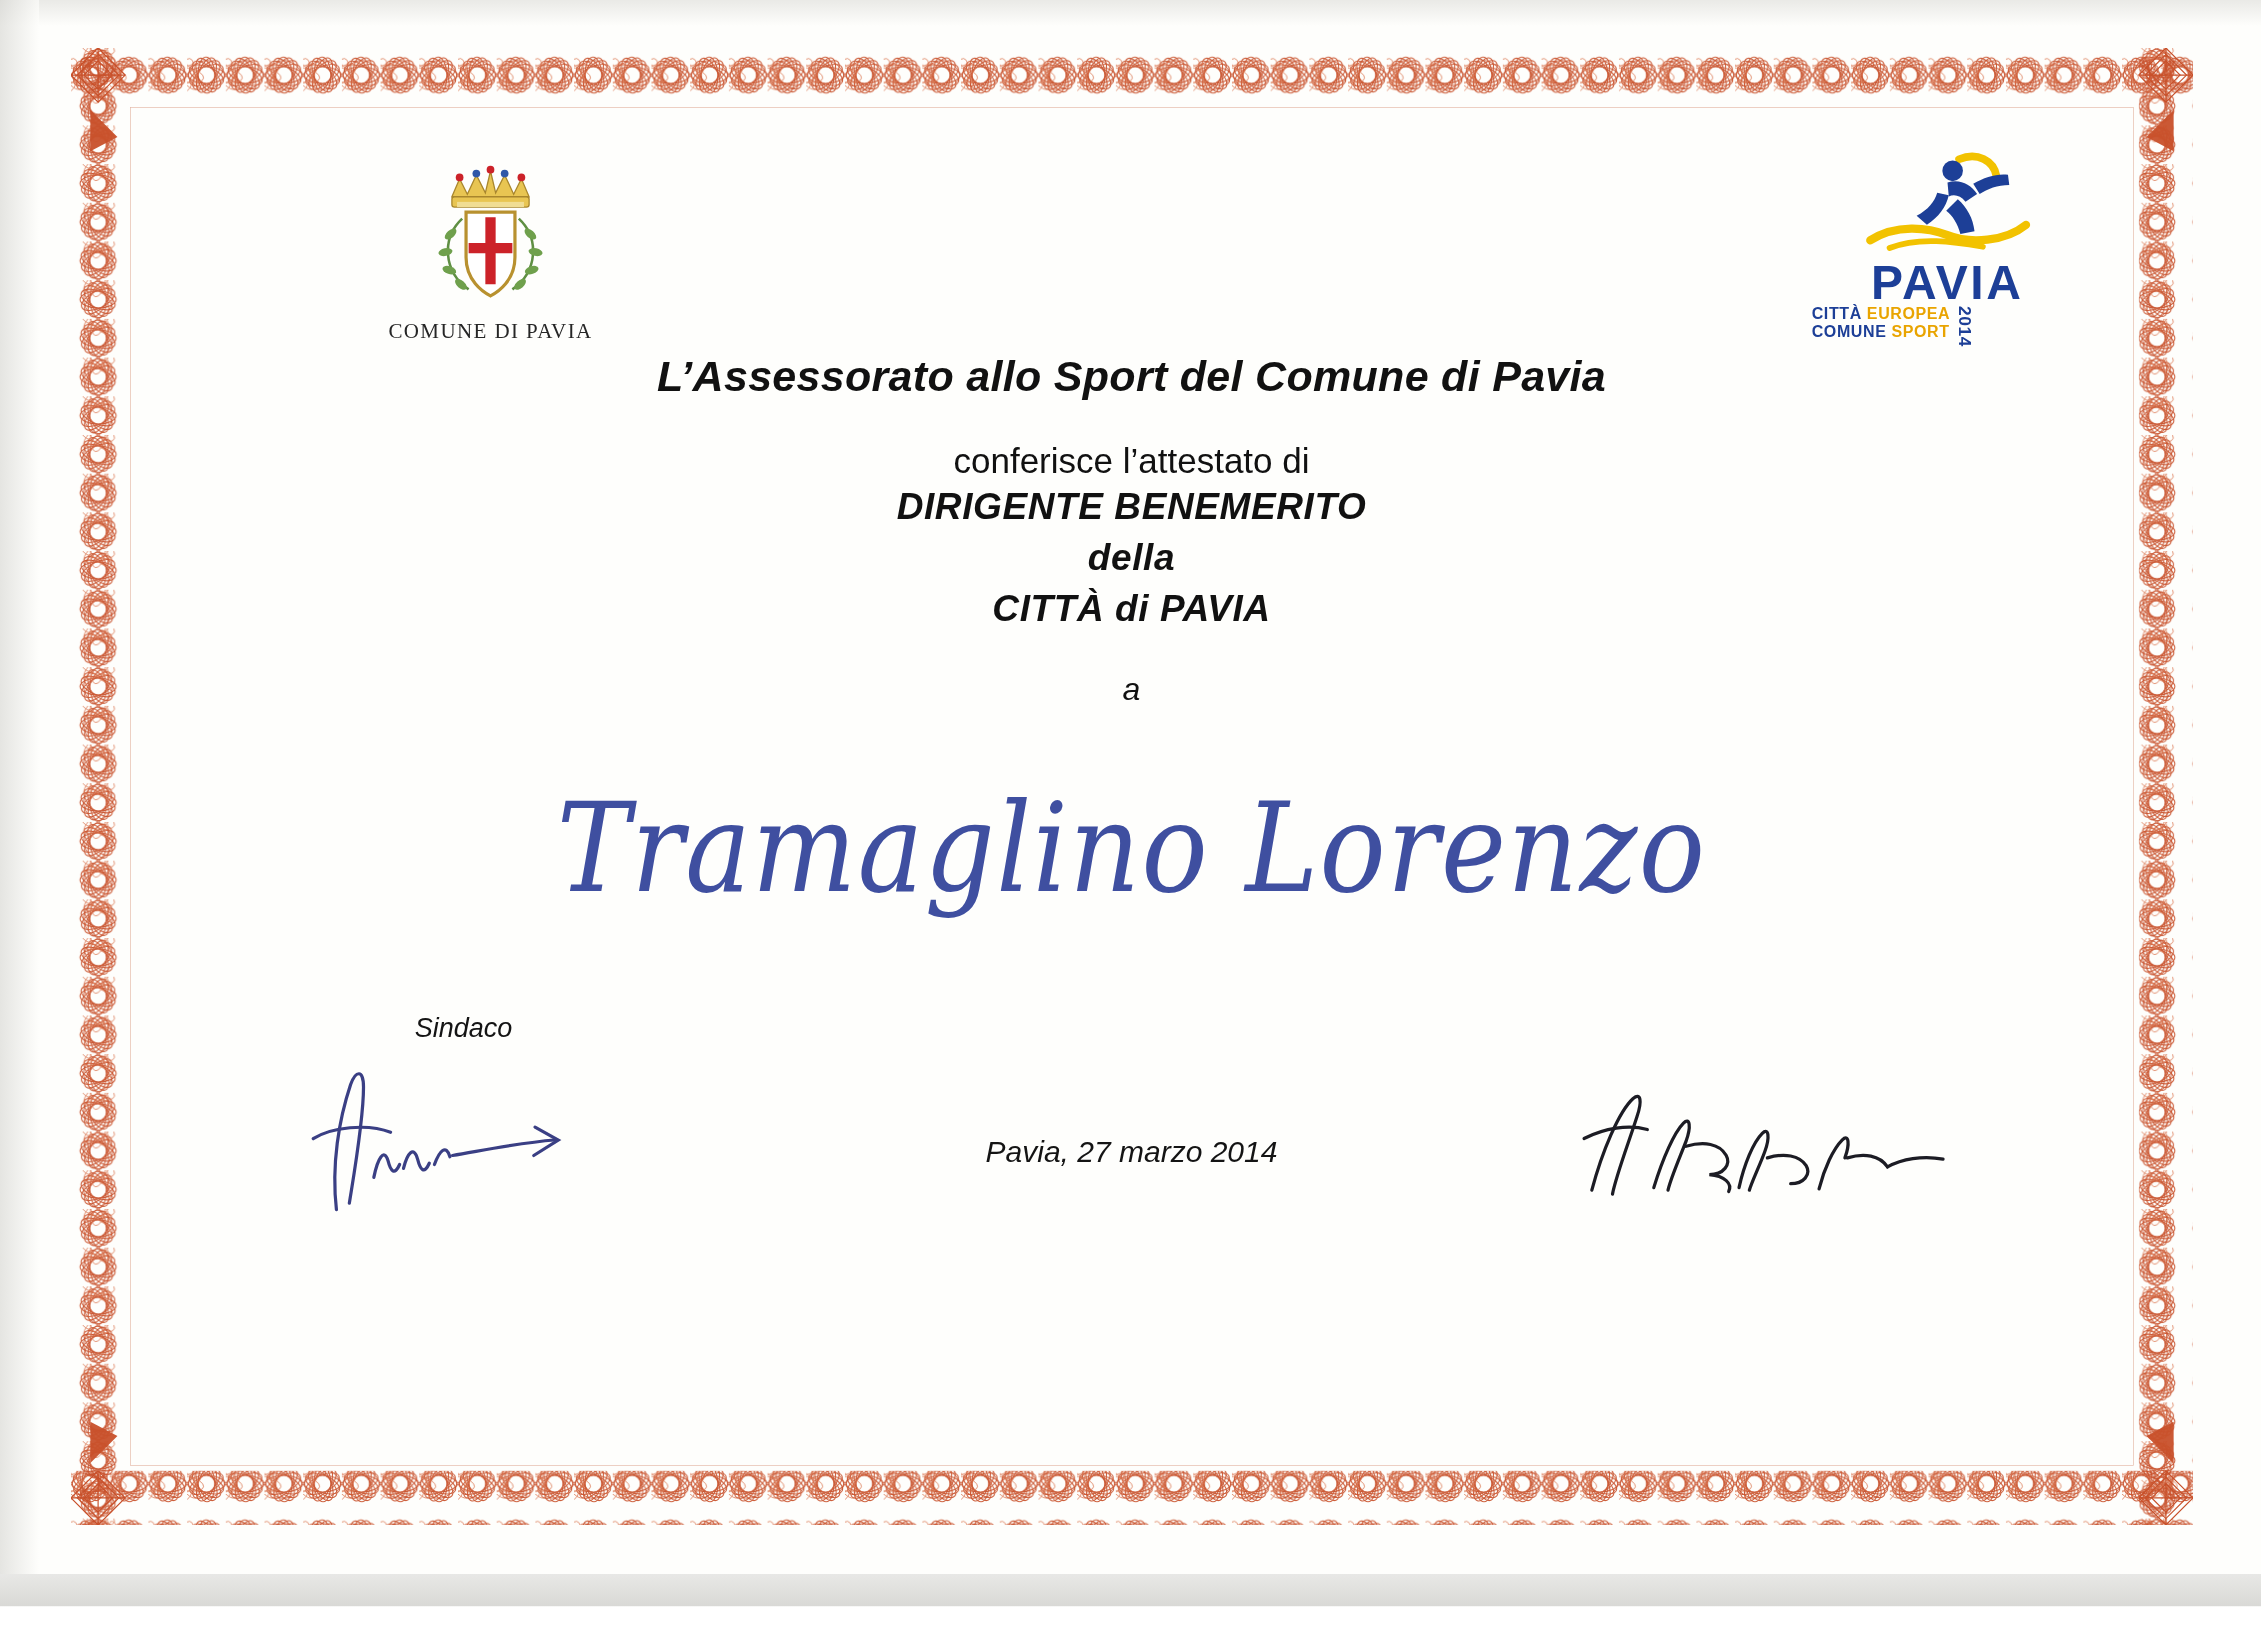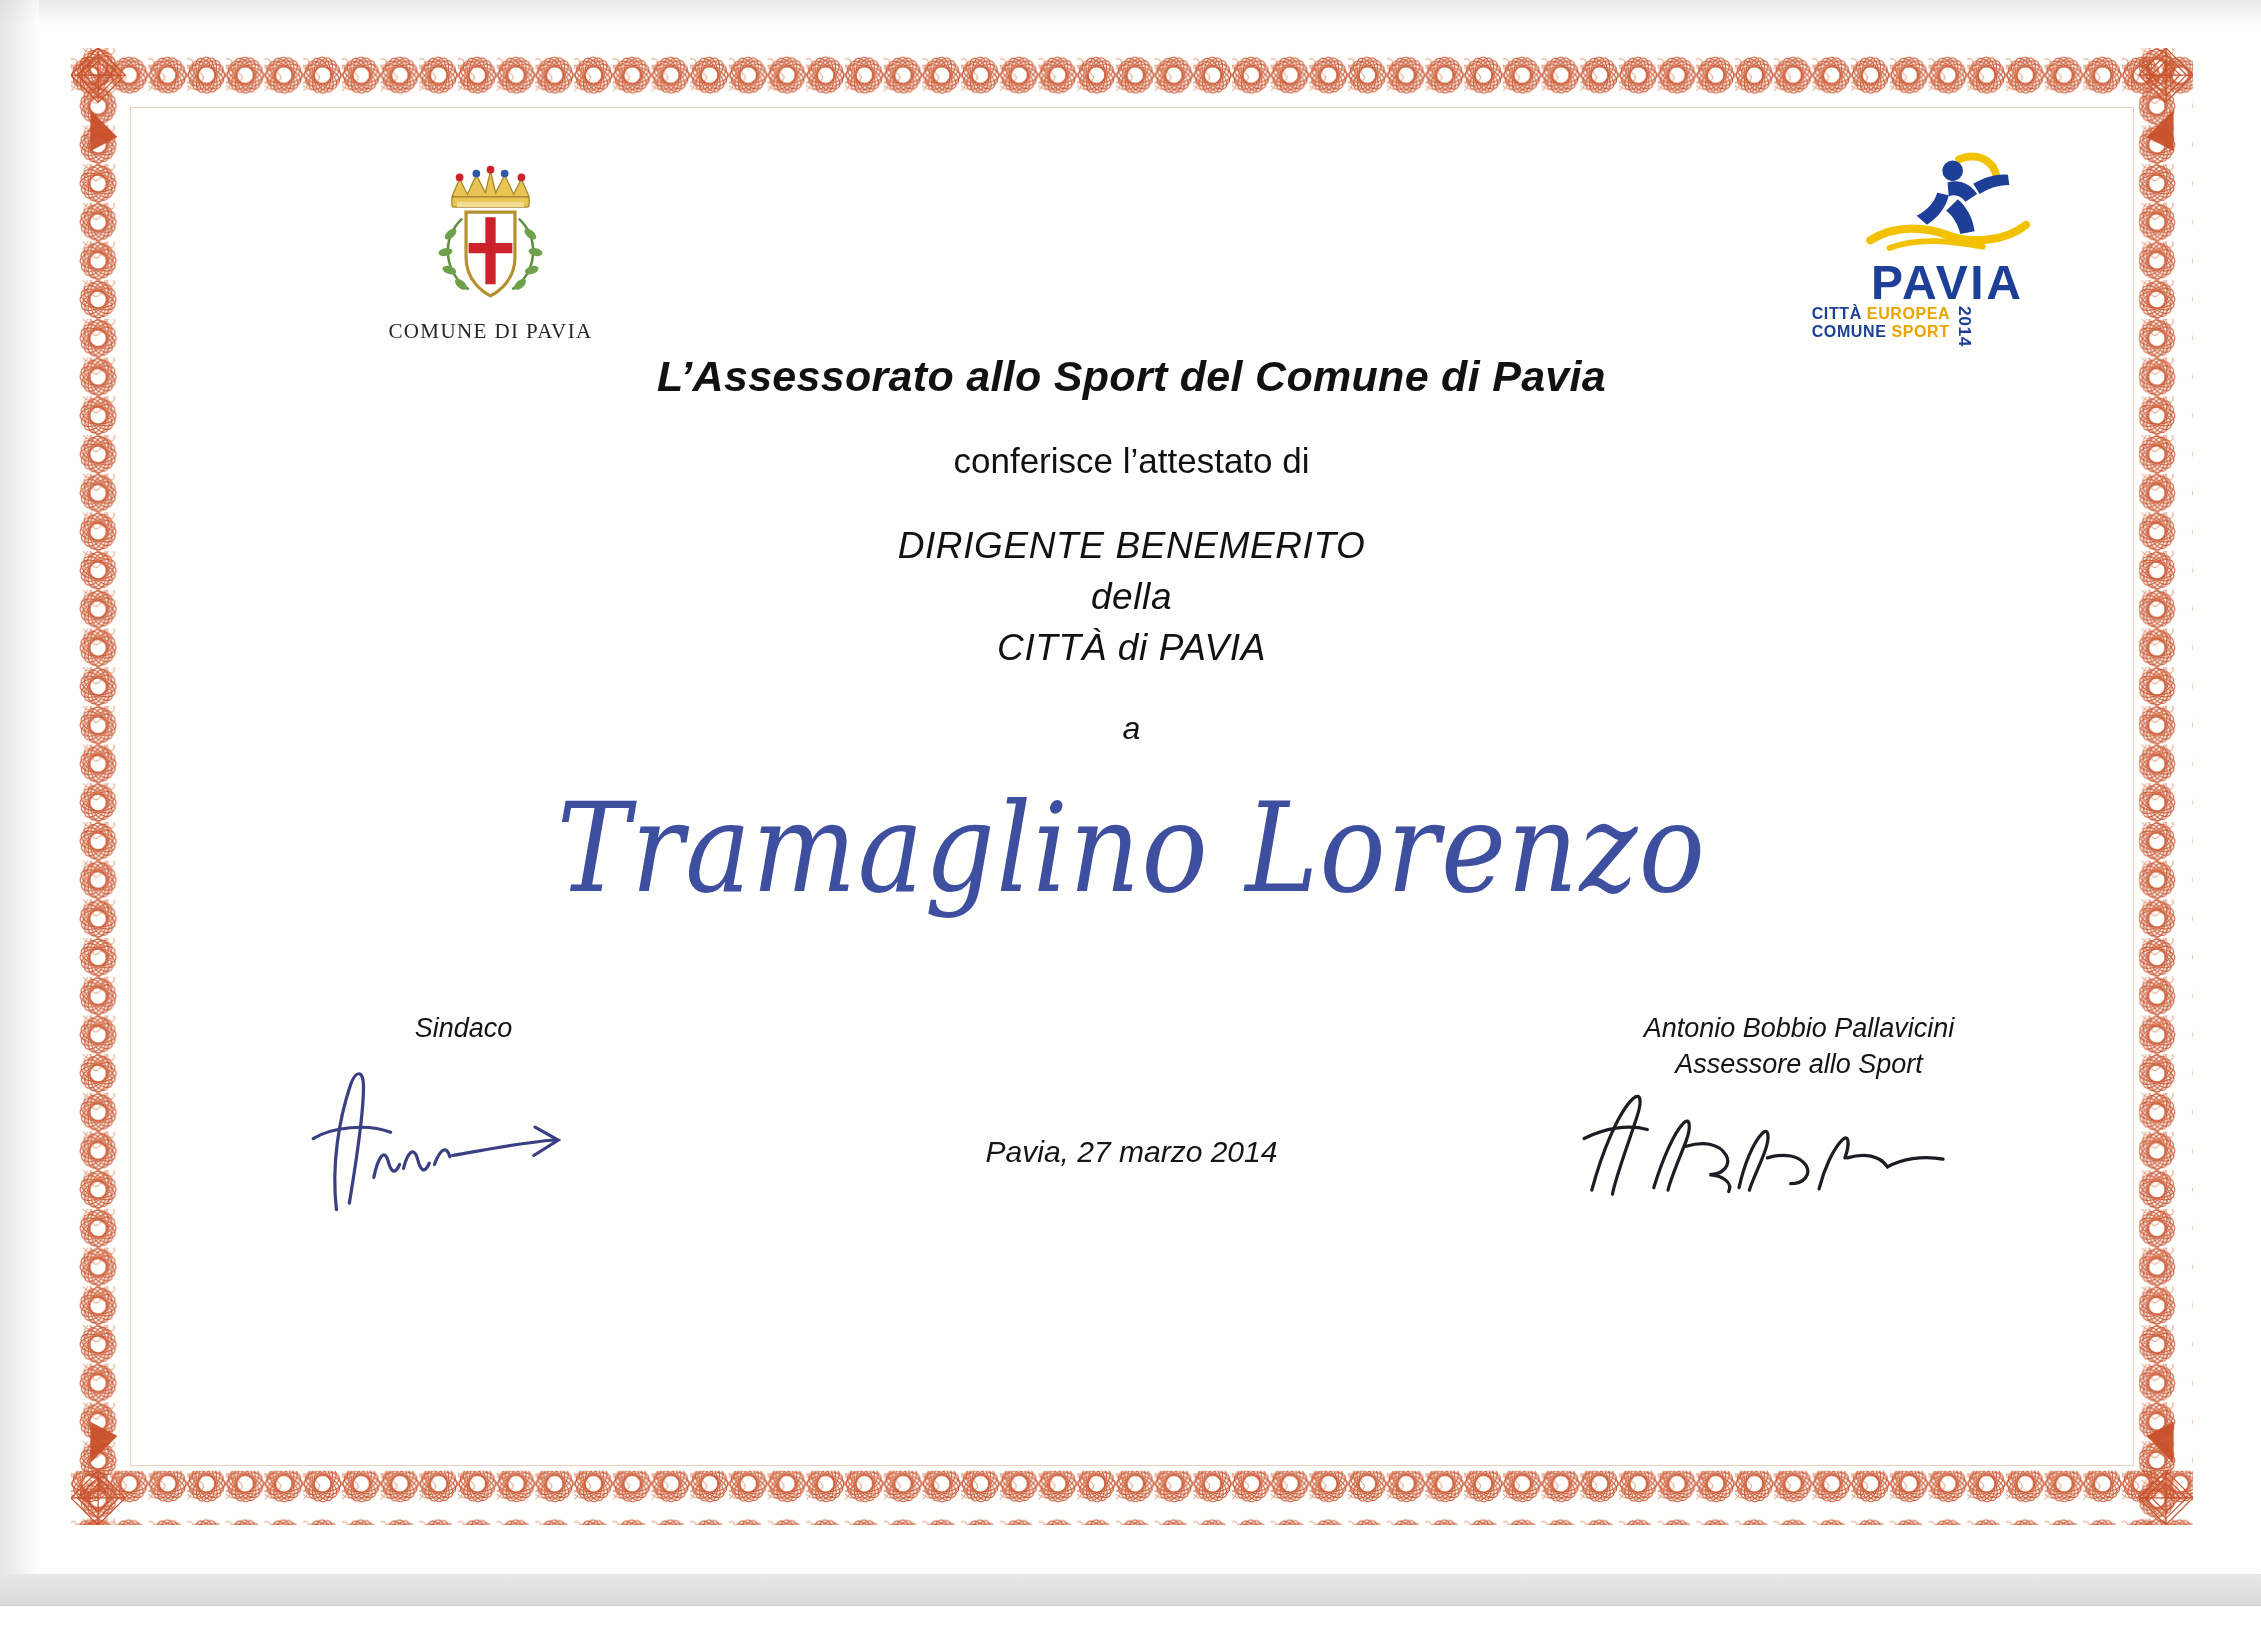--- a/index.html
+++ b/index.html
@@ -144,24 +144,23 @@
     font-size: 43px;
     font-style: italic;
     font-weight: bold;
     letter-spacing: 0.3px;
   }
   .line-2 {
     margin-top: 40px;
     font-size: 35px;
   }
   .award-title {
-    margin-top: 39px;
     font-size: 37px;
     font-style: italic;
-    font-weight: normal;
+    font-weight: bold;
     letter-spacing: 0.6px;
     line-height: 1.38;
   }
   .line-a {
     margin-top: 37px;
     font-size: 32px;
     font-style: italic;
   }
 
   .recipient-name {
@@ -381,24 +380,20 @@
         <path d="M92 260 C 84 190, 96 120, 114 66 C 122 44, 134 42, 134 70 C 134 120, 120 200, 112 250"></path>
         <path d="M56 150 C 84 132, 140 126, 176 140"></path>
         <path d="M150 210 C 156 180, 166 164, 172 184 C 176 200, 182 208, 190 190"></path>
         <path d="M196 196 C 202 172, 212 160, 218 182 C 222 198, 228 206, 236 188"></path>
         <path d="M244 190 C 252 168, 262 158, 268 178"></path>
         <path d="M272 176 C 320 168, 378 156, 430 152"></path>
         <path d="M400 132 L436 152 L398 176"></path>
       </g>
     </svg>
 
-    <div class="sig sig-right">
-      <div class="sig-name">Antonio Bobbio Pallavicini</div>
-      <div class="sig-role">Assessore allo Sport</div>
-    </div>
     <svg class="sig-mark sig-mark-right" width="439" height="168" viewBox="0 0 680 260" xmlns="http://www.w3.org/2000/svg">
       <g fill="none" stroke="#1c1c24" stroke-width="5" stroke-linecap="round">
         <path d="M40 200 C 56 140, 82 78, 104 58 C 116 48, 118 62, 110 86 C 98 124, 78 176, 72 206"></path>
         <path d="M28 120 C 60 104, 96 98, 126 106"></path>
         <path d="M136 196 C 150 150, 168 110, 182 96 C 192 86, 194 102, 186 124 C 176 150, 162 182, 158 200"></path>
         <path d="M186 132 C 214 124, 238 128, 248 146 C 256 160, 244 176, 222 176 C 246 178, 258 190, 252 202"></path>
         <path d="M268 196 C 276 160, 290 126, 304 112 C 314 102, 316 118, 308 140 C 300 162, 288 186, 284 200"></path>
         <path d="M312 150 C 338 142, 362 146, 372 162 C 380 176, 368 190, 348 190"></path>
         <path d="M392 198 C 400 166, 414 136, 428 122 C 438 112, 440 128, 432 150"></path>
         <path d="M436 150 C 462 142, 486 146, 498 164"></path>

